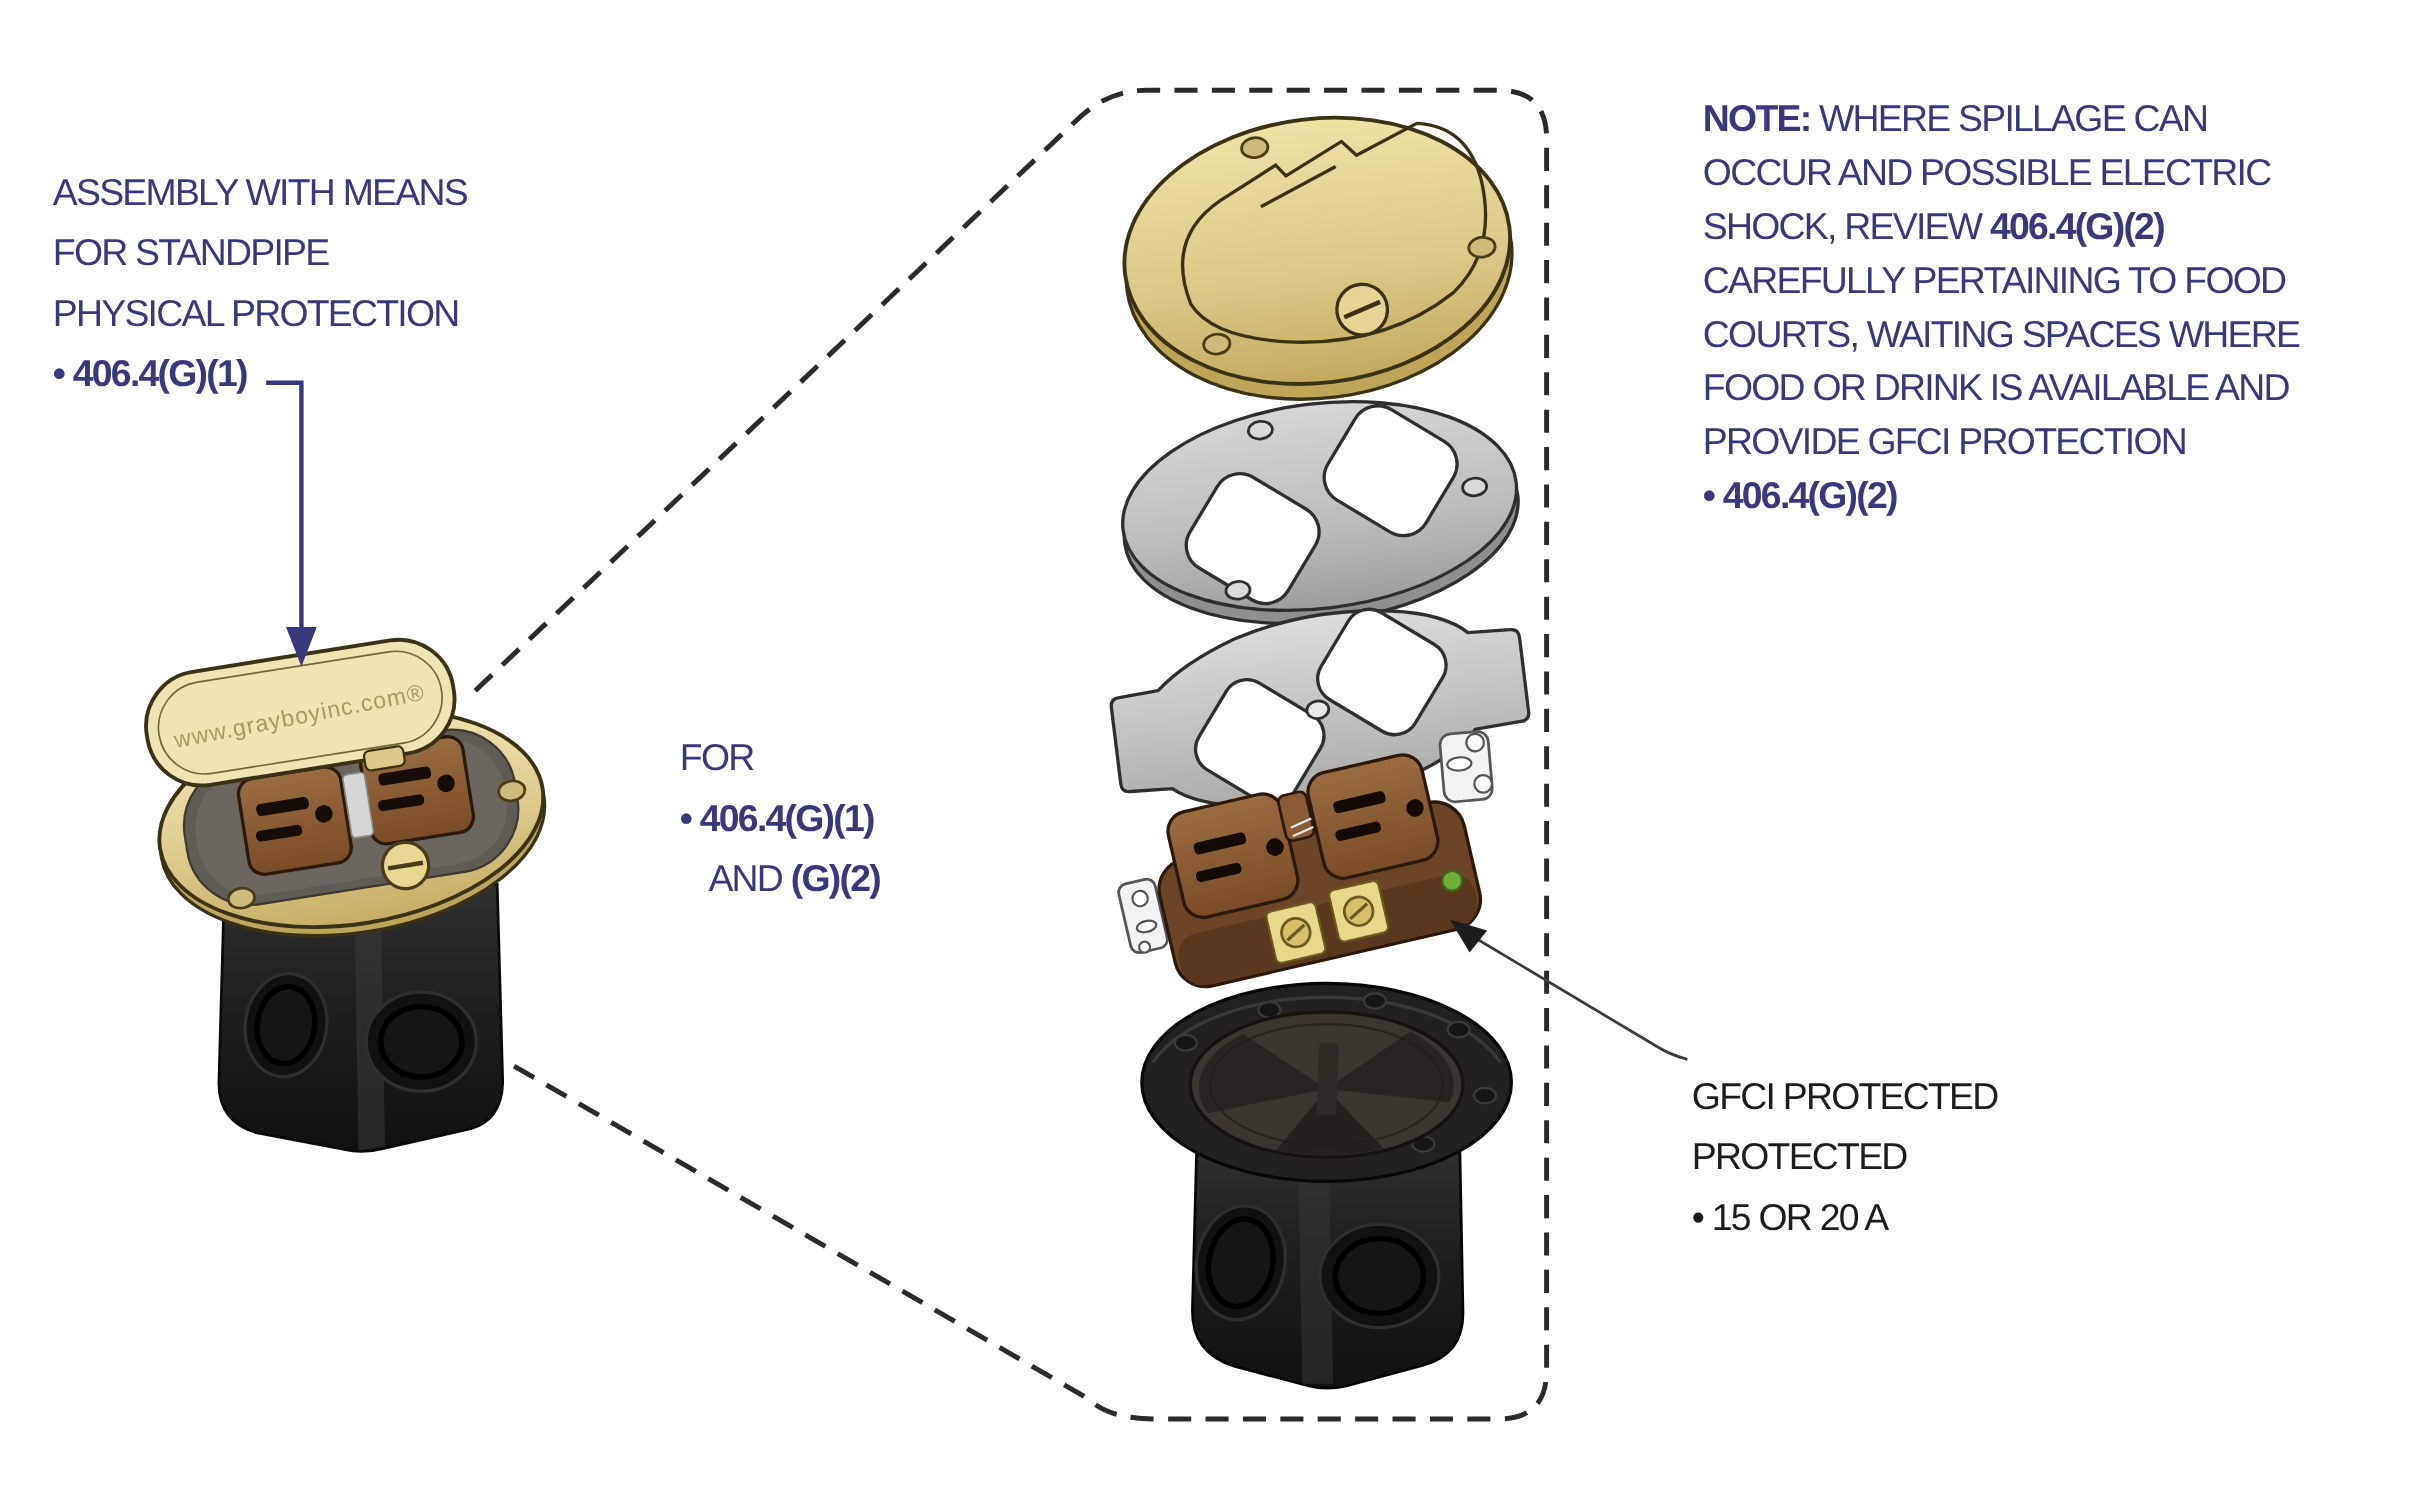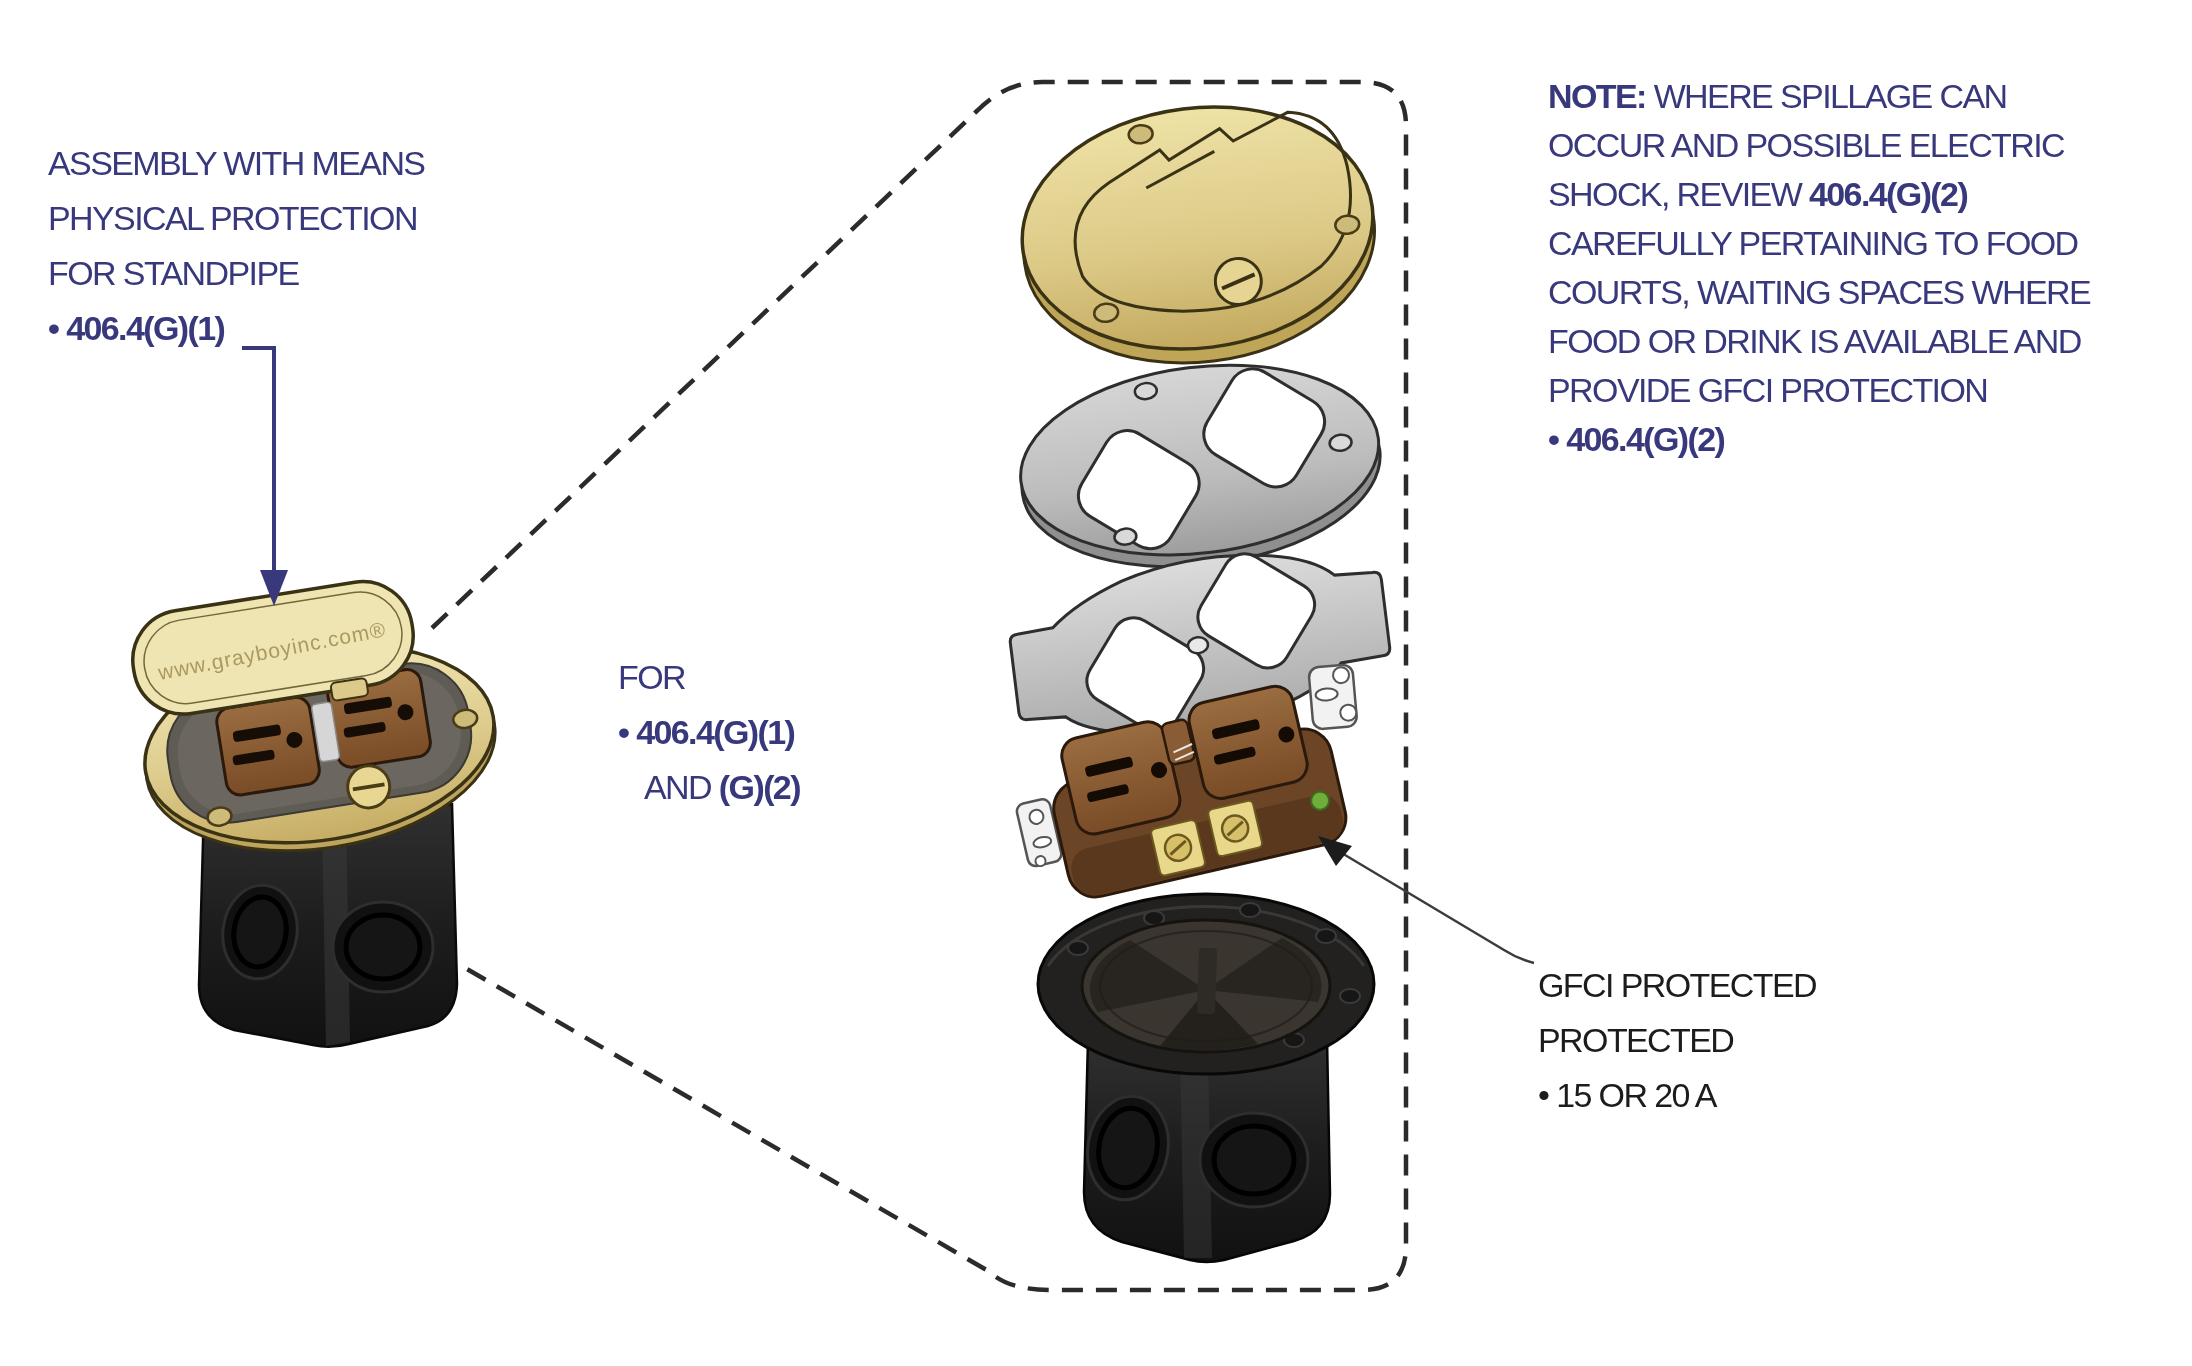--- a/index.html
+++ b/index.html
@@ -2,21 +2,21 @@
 <html><head>
 <meta charset="utf-8">
 <style>
   html,body{margin:0;padding:0;background:#ffffff;}
   .canvas{
     position:relative;width:2192px;height:1366px;background:#ffffff;overflow:hidden;
     font-family:"Liberation Sans","DejaVu Sans",sans-serif;
   }
   .stage{position:absolute;left:0;top:0;width:2192px;height:1366px;}
   .ann{position:absolute;color:#38387c;font-size:34px;line-height:55px;
-       letter-spacing:-1.6px;white-space:pre;font-weight:400;}
+       letter-spacing:-1.6px;white-space:pre;font-weight:400;margin-top:12px;}
   .ann .b{font-weight:bold;}
   .ann-assembly{left:48px;top:136px;}
   .ann-components{left:618px;top:650px;}
   .ann-note{left:1548px;top:72px;line-height:49px;}
   .ann-gfci{left:1538px;top:958px;color:#1c1c1c;}
   svg text{font-family:"Liberation Sans","DejaVu Sans",sans-serif;}
 </style>
 </head>
 <body>
 
@@ -230,21 +230,21 @@
         <ellipse cx="1206" cy="986" rx="106" ry="55" fill="none" stroke="#211d19" stroke-width="2" opacity="0.7"></ellipse>
       </g>
     </g>
 
     <g>
       <path d="M 1340 852 L 1504 950 Q 1518 959 1534 963" fill="none" stroke="#3c3c3c" stroke-width="2.5"></path>
       <polygon points="1318,836 1352,846 1336,866" fill="#1c1c1c"></polygon>
     </g>
   </svg>
 
-  <div class="ann ann-assembly"><div><span>ASSEMBLY WITH MEANS</span></div><div><span>PHYSICAL PROTECTION</span></div><div><span>FOR STANDPIPE</span></div><div><span class="b">• 406.4(G)(1)</span></div></div>
+  <div class="ann ann-assembly"><div><span>ASSEMBLY WITH MEANS</span></div><div><span>FOR STANDPIPE</span></div><div><span>PHYSICAL PROTECTION</span></div><div><span class="b">• 406.4(G)(1)</span></div></div>
 
   <div class="ann ann-components"><div><span>FOR</span></div><div><span class="b">• 406.4(G)(1)</span></div><div style="padding-left: 26px;"><span>AND </span><span class="b">(G)(2)</span></div></div>
 
   <div class="ann ann-note"><div><span class="b">NOTE:</span><span> WHERE SPILLAGE CAN</span></div><div><span>OCCUR AND POSSIBLE ELECTRIC</span></div><div><span>SHOCK, REVIEW </span><span class="b">406.4(G)(2)</span></div><div><span>CAREFULLY PERTAINING TO FOOD</span></div><div><span>COURTS, WAITING SPACES WHERE</span></div><div><span>FOOD OR DRINK IS AVAILABLE AND</span></div><div><span>PROVIDE GFCI PROTECTION</span></div><div><span class="b">• 406.4(G)(2)</span></div></div>
 
   <div class="ann ann-gfci"><div><span>GFCI PROTECTED</span></div><div><span>PROTECTED</span></div><div><span>• 15 OR 20 A</span></div></div>
 
 </div>
 
 </body></html>

